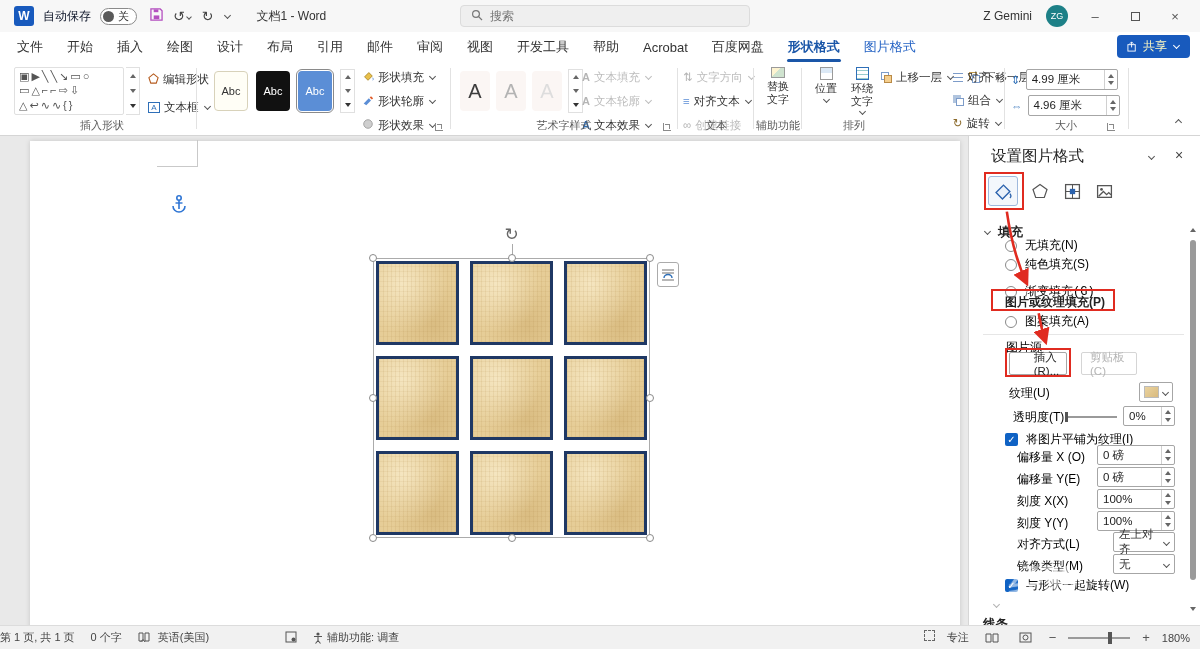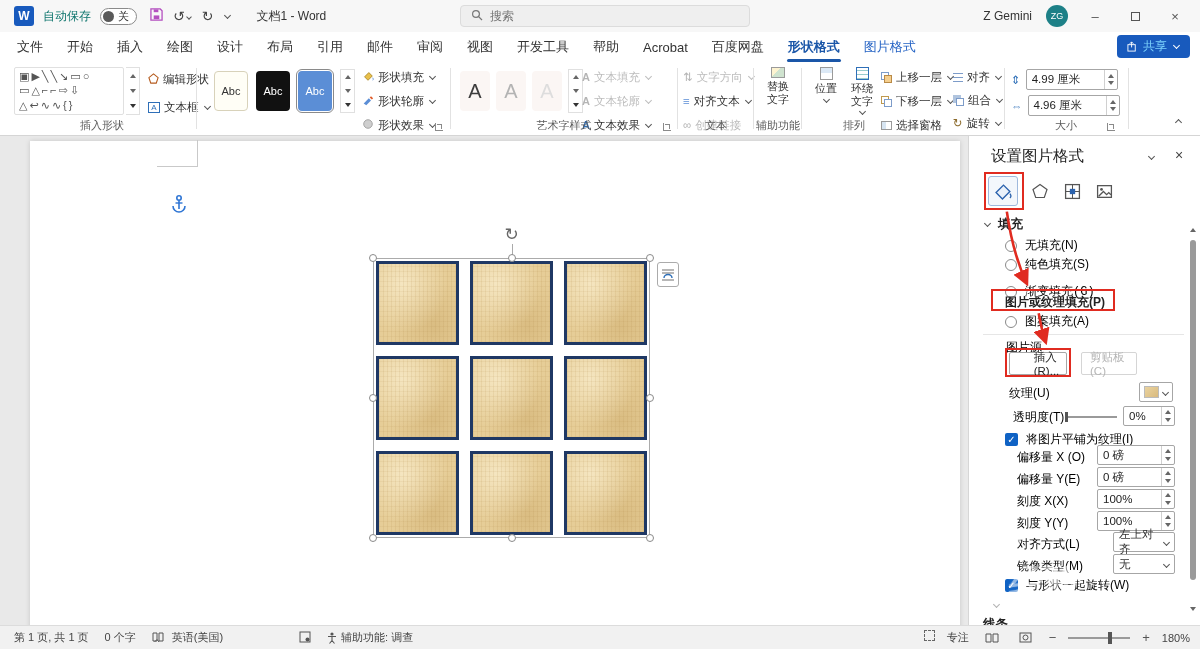--- a/index.html
+++ b/index.html
@@ -5,21 +5,21 @@
   *{margin:0;padding:0;box-sizing:border-box;}
   html,body{background:#fff;}
   .app{position:relative;width:1200px;height:649px;overflow:hidden;background:#fff;
        font-family:"Liberation Sans","DejaVu Sans",sans-serif;font-size:12px;color:#333;}
 
   
   .titlebar{position:absolute;top:0;left:0;right:0;height:32px;background:#f7f7f7;display:flex;align-items:center;}
   .tb-left{display:flex;align-items:center;gap:9px;padding-left:14px;flex:0 0 auto;}
   .word-logo{width:20px;height:20px;background:#185abd;border-radius:3px;color:#fff;font-weight:bold;
              font-size:12px;display:flex;align-items:center;justify-content:center;}
-  .tb-text{font-size:12px;color:#0f766e;}
+  .tb-text{font-size:12px;color:#0f172a;}
   .toggle{display:flex;align-items:center;gap:4px;border:1px solid #8a8a8a;border-radius:9px;height:17px;padding:0 7px 0 2px;background:#fff;}
   .knob{width:11px;height:11px;border-radius:50%;background:#5a5a5a;}
   .tog-txt{font-size:11px;color:#333;}
   .qat{display:flex;align-items:center;gap:10px;margin-left:4px;color:#444;font-size:15px;}
   .save-glyph{color:#b44fc0;font-size:13px;}
   .doc-title{margin-left:16px;font-size:12px;color:#333;}
   .tb-center{position:absolute;left:460px;top:5px;}
   .search-box{width:290px;height:22px;background:#efefef;border:1px solid #dcdcdc;border-radius:4px;
               display:flex;align-items:center;gap:7px;padding:0 10px;}
   .search-input{border:none;background:transparent;outline:none;font-size:12px;color:#666;width:230px;
@@ -30,21 +30,21 @@
           display:flex;align-items:center;justify-content:center;}
   .win-btn{width:26px;height:26px;display:flex;align-items:center;justify-content:center;color:#555;font-size:13px;}
   .restore-box{width:9px;height:9px;border:1px solid #555;}
 
   
   .tabsrow{position:absolute;top:32px;left:0;right:0;height:30px;background:#fff;display:flex;align-items:center;gap:22px;padding-left:16px;font-size:13px;color:#333;}
   .tab{position:relative;padding:4px 1px;white-space:nowrap;cursor:default;}
   .tab.active{color:#1a56a8;font-weight:bold;}
   .tab.active::after{content:"";position:absolute;left:0;right:0;bottom:-2px;height:3px;background:#1a56a8;border-radius:2px;}
   .tab.contextual{color:#2563c4;}
-  .share-btn{position:absolute;right:10px;top:3px;height:23px;background:#185abd;color:#7dd3fc;border-radius:4px;
+  .share-btn{position:absolute;right:10px;top:3px;height:23px;background:#185abd;color:#fef9c3;border-radius:4px;
              display:flex;align-items:center;gap:5px;padding:0 10px;font-size:12px;}
   .share-btn .chev{border-color:#fff;}
 
   
   .ribbon{position:absolute;top:62px;left:0;right:0;height:74px;background:#fff;border-bottom:1px solid #d5d5d5;font-size:11.5px;}
   .rgroup{position:absolute;top:0;height:100%;}
   .rsep{position:absolute;top:6px;bottom:6px;width:1px;background:#e2e2e2;}
   .glabel{position:absolute;bottom:2px;left:0;right:0;text-align:center;font-size:11px;color:#5c5c5c;white-space:nowrap;}
   .launcher{position:absolute;bottom:4px;right:3px;width:8px;height:8px;border-left:1px solid #8a8a8a;border-bottom:1px solid #8a8a8a;}
   .launcher::after{content:"";position:absolute;right:1px;top:1px;width:4px;height:4px;border-top:1px solid #8a8a8a;border-right:1px solid #8a8a8a;}
@@ -129,21 +129,21 @@
   .texture-prev{width:15px;height:12px;border:1px solid #bbb;background:linear-gradient(135deg,#ead3a0,#d9ba7d);}
   .pscroll{position:absolute;right:3px;top:92px;bottom:14px;width:8px;}
   .pscroll .thumb{position:absolute;left:1px;right:1px;top:12px;height:340px;background:#9a9a9a;border-radius:4px;}
   .red-box{position:absolute;border:2px solid #e02b20;z-index:55;}
   .ann{position:absolute;inset:0;z-index:56;pointer-events:none;}
   .hr{position:absolute;left:14px;right:16px;height:1px;background:#e6e6e6;}
 
   
   .statusbar{position:absolute;left:0;right:0;bottom:0;height:24px;background:#f1f1f1;border-top:1px solid #dcdcdc;
              display:flex;align-items:center;font-size:11px;color:#444;}
-  .sb-left{display:flex;align-items:center;gap:16px;padding-left:14px;}
+  .sb-left{display:flex;align-items:center;gap:16px;}
   .sb-right{position:absolute;right:10px;display:flex;align-items:center;gap:12px;}
   .view-ic{width:22px;height:18px;display:flex;align-items:center;justify-content:center;border-radius:2px;}
   .z-track{position:relative;width:62px;height:2px;background:#9a9a9a;}
   .z-thumb{position:absolute;left:40px;top:-5px;width:4px;height:12px;background:#555;}
   .ic-focus{width:11px;height:11px;border:1px dashed #666;}
 
   
   .watermark{position:absolute;left:975px;top:525px;width:170px;height:118px;z-index:80;pointer-events:none;opacity:.55;color:#fff;}
   .paw{position:absolute;background:#fff;border-radius:50%;}
   .wm-text{position:absolute;left:34px;top:34px;font-size:34px;font-weight:bold;letter-spacing:2px;
@@ -383,21 +383,21 @@
       <div class="bigbtn" style="position:absolute;left:3px;top:5px;">
         <span class="ic ic-pos"></span>
         <span>位置</span>
           <span class="chev"></span>
       </div>
       <div class="bigbtn" style="position:absolute;left:39px;top:5px;">
         <span class="ic ic-wrap"></span>
         <span style="width:26px;">环绕文字</span>
           <span class="chev"></span>
       </div>
-      <div style="position:absolute;left:76px;top:6px;display:flex;flex-direction:column;gap:6px;">
+      <div style="position:absolute;left:76px;top:6px;display:flex;flex-direction:row;gap:15px;">
         <div class="sbtn">
           <span class="ic ic-layer-a"></span>
           <span>上移一层</span>
             <span class="chev"></span>
         </div>
         <div class="sbtn">
           <span class="ic ic-layer-b"></span>
           <span>下移一层</span>
             <span class="chev"></span>
         </div>
@@ -528,21 +528,21 @@
         </svg>
       </div>
       <div class="ptab" style="left:120px;">
         <svg width="17" height="17" viewBox="0 0 16 16">
           <rect x="1.5" y="2.5" width="13" height="11" fill="none" stroke="#555" stroke-width="1.2"></rect>
           <circle cx="5.2" cy="6" r="1.3" fill="#555"></circle>
           <path d="M2.5 12.5 L7 8 L10 11 L12 9 L14 11" fill="none" stroke="#555" stroke-width="1.2"></path>
         </svg>
       </div>
 
-      <div class="p-abs sec-head" style="left:14px;top:80px;">
+      <div class="p-abs sec-head" style="left:14px;top:88px;">
         <span class="chev"></span>
           <span>填充</span>
       </div>
 
       <div class="p-row" style="top:100px;">
         <span class="radio"></span>
         <span class="p-lbl">无填充(N)</span>
       </div>
       <div class="p-row" style="top:119px;">
         <span class="radio"></span>

